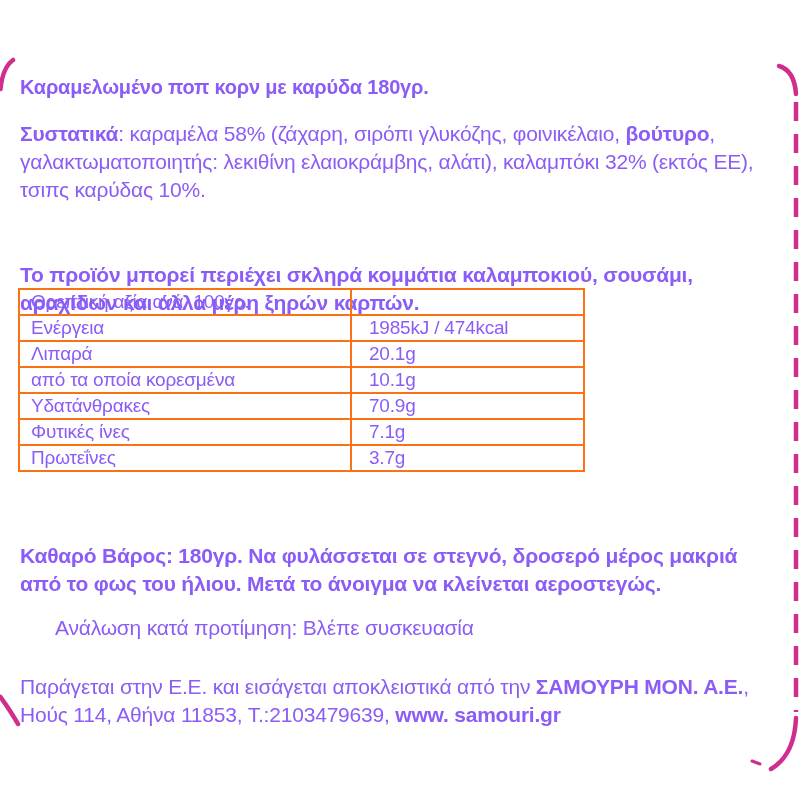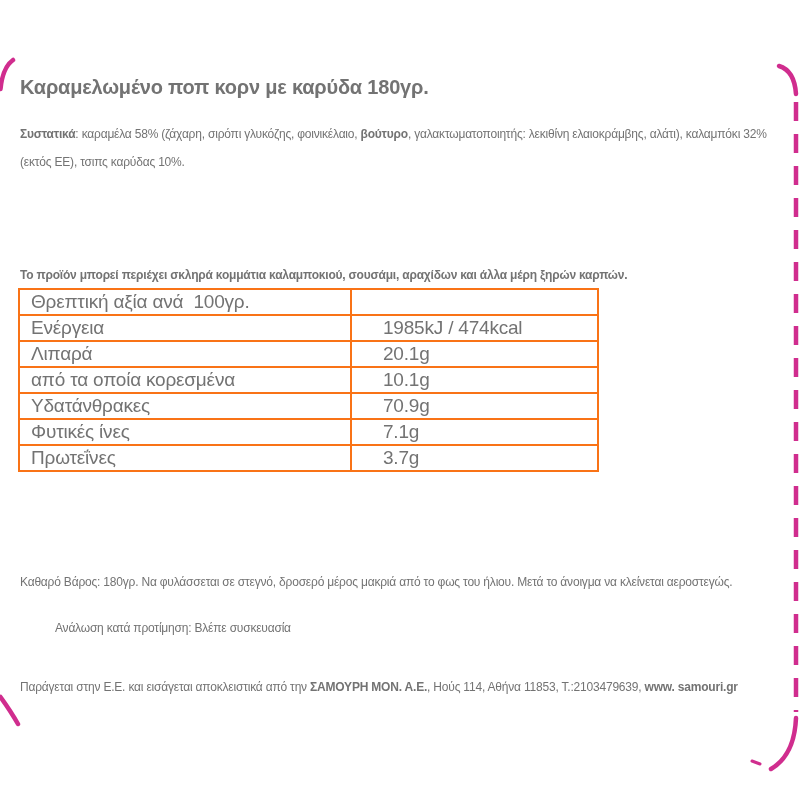--- a/index.html
+++ b/index.html
@@ -7,42 +7,42 @@
     padding: 0;
     background: #ffffff;
   }
   .sheet {
     position: relative;
     width: 800px;
     height: 800px;
     background: #ffffff;
     overflow: hidden;
     font-family: "Liberation Sans", sans-serif;
-    color: #737373;
+    color: #8b5cf6;
   }
   .title {
     position: absolute;
     top: 76px;
     left: 20px;
     margin: 0;
     font-size: 20px;
     font-weight: 700;
     letter-spacing: -0.2px;
     white-space: nowrap;
   }
   .para {
     position: absolute;
     margin: 0;
-    font-size: 12px;
+    font-size: 21px;
     line-height: 28px;
     letter-spacing: -0.2px;
   }
   .p-ingredients { top: 120px; left: 20px; width: 750px; }
   .p-allergen    { top: 220px; left: 20px; width: 752px; font-weight: 700; margin-top: 41px; }
-  .p-storage     { top: 568px; left: 20px; width: 752px; }
+  .p-storage     { top: 542px; left: 20px; width: 752px; font-weight: bold; }
   .p-bestbefore  { top: 614px; left: 20px; width: 752px; margin-left: 35px; }
   .p-producer    { top: 673px; left: 20px; width: 766px; }
   .b { font-weight: 700; }
 
   table.nutrition {
     position: absolute;
     top: 288px;
     left: 18px;
     border-collapse: collapse;
     table-layout: fixed;
@@ -52,21 +52,21 @@
     border: 2px solid #f97316;
     font-size: 19px;
     line-height: 24px;
     height: 24px;
     padding: 0;
     letter-spacing: -0.2px;
     white-space: pre;
     overflow: hidden;
   }
   table.nutrition td.lbl { width: 319px; padding-left: 11px; }
-  table.nutrition td.val { width: 214px; padding-left: 31px; border-radius: 11px; }
+  table.nutrition td.val { width: 214px; padding-left: 17px; border-radius: 11px; }
 
   svg.diecut {
     position: absolute;
     top: 0;
     left: 0;
     pointer-events: none;
   }
 </style>
 </head>
 <body>

